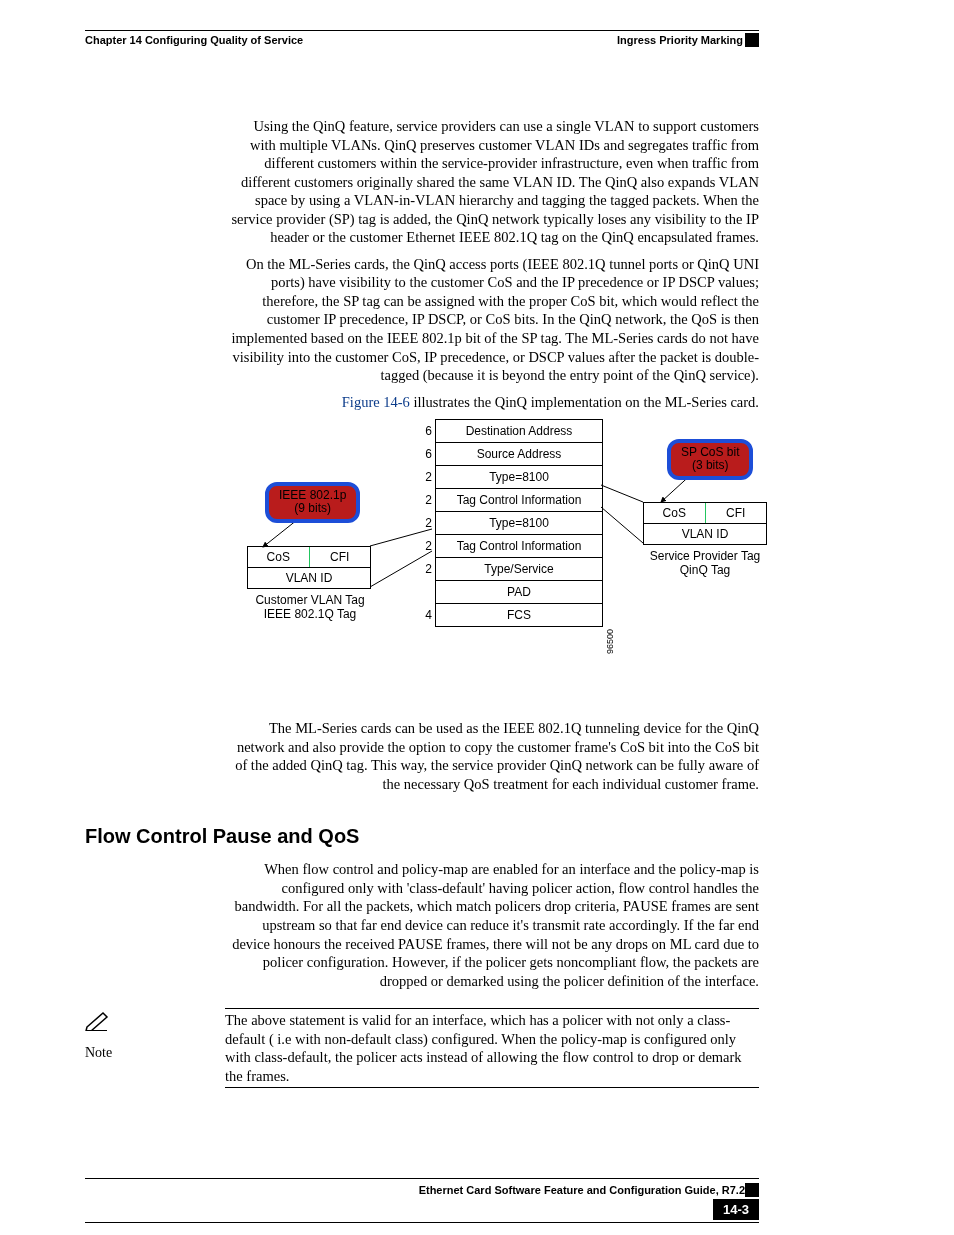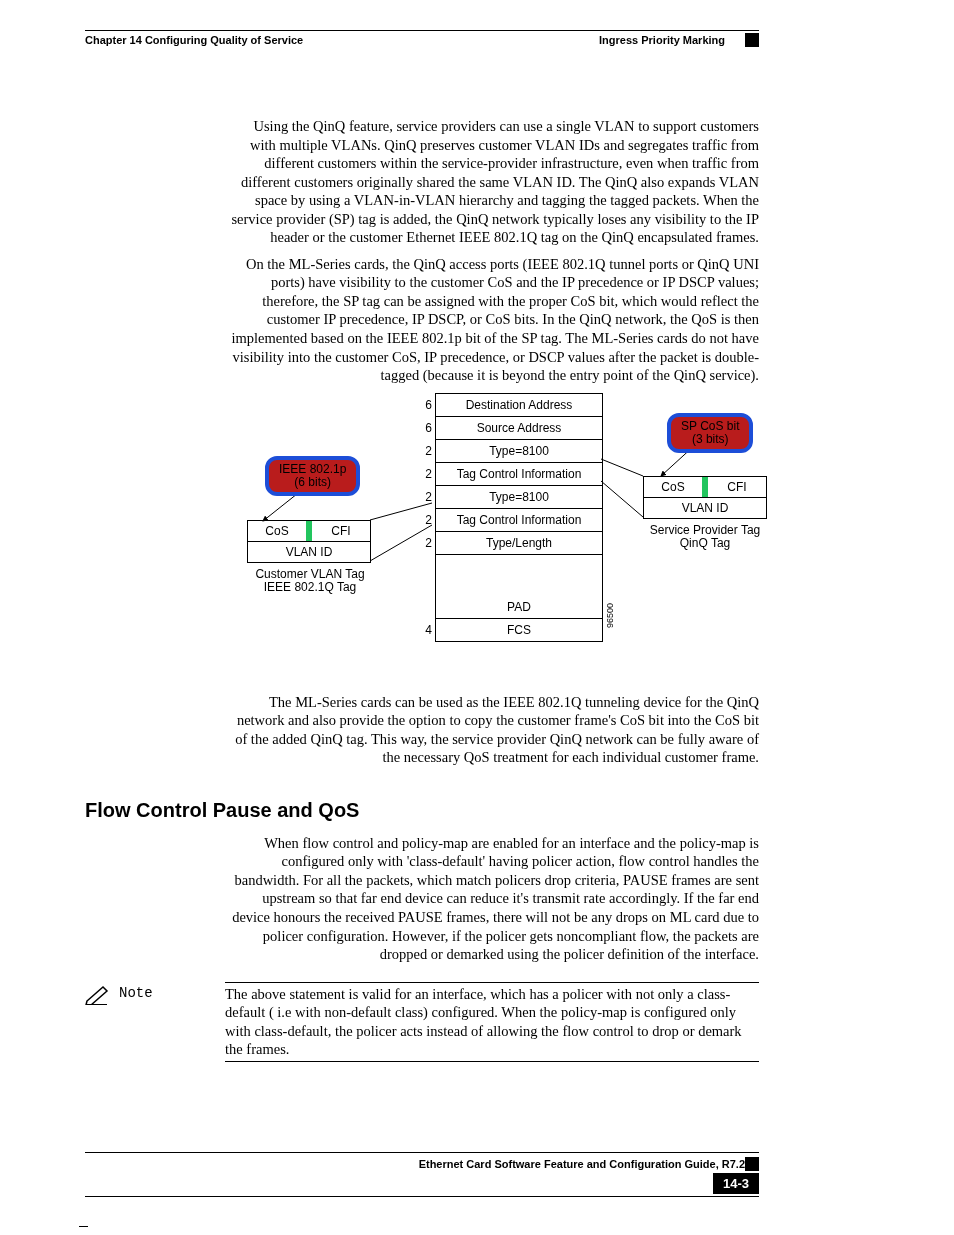--- a/index.html
+++ b/index.html
@@ -26,21 +26,21 @@
   .header-row {
     display: flex;
     justify-content: space-between;
     align-items: center;
     font-family: Arial, Helvetica, sans-serif;
     font-size: 11px;
     font-weight: bold;
     margin-bottom: 70px;
   }
   .header-left { }
-  .header-right-wrap { display:flex; align-items:center; gap:20px;}
+  .header-right-wrap { display:flex; align-items:center; gap:2px;}
   .header-right { }
   .end-block {
     width: 14px; height: 14px; background:#000;
   }
   .body-text {
     margin-left: 140px;
     margin-right: 0;
     font-size: 14.5px;
     line-height: 1.28;
     text-align: right;
@@ -115,21 +115,21 @@
     position:absolute;
     border:1px solid #000;
     width: 122px;
     text-align:center;
   }
   .detail-box .dr {
     border-bottom:1px solid #000;
     height: 20px;
     display:flex;
   }
-  .detail-box .dr.split .c1 { flex:1; border-right:6px solid #22c55e; display:flex;align-items:center;justify-content:center;}
+  .detail-box .dr.split .c1 { flex:1; border-right:1px solid #22c55e; display:flex;align-items:center;justify-content:center;}
   .detail-box .dr.split .c2 { flex:1; display:flex;align-items:center;justify-content:center;}
   .detail-box .dr.full { display:flex;align-items:center;justify-content:center;}
   .detail-box .dr:last-child { border-bottom:none; }
 
   .callout {
     position:absolute;
     text-align:center;
     line-height:1.15;
   }
   .bubble {
@@ -169,24 +169,23 @@
   }
   .note-rule { height:1px; background:#000; margin-left:140px;}
   .note-flex {
     display:flex;
     align-items:flex-start;
   }
   .note-flex .left-col{
     width:140px;
     padding-top: 2px;
     display:flex;
-    flex-direction:row;
+    flex-direction:column;
     align-items:flex-start;
-    gap:6px;
-    font-family:Liberation Mono, monospace;
+    gap:14px;
   }
   .note-flex .right-col{
     flex:1;
     font-size:14.5px;
     line-height:1.28;
     padding: 2px 0;
   }
 
   
   .footer {
@@ -240,20 +239,23 @@
     <div class="header-left">Chapter 14 Configuring Quality of Service</div>
     <div class="header-right-wrap">
       <div class="header-right">Ingress Priority Marking</div>
       <div class="end-block"></div>
     </div>
   </div>
 
   <div class="body-text">
     <p>Using the QinQ feature, service providers can use a single VLAN to support customers with multiple VLANs. QinQ preserves customer VLAN IDs and segregates traffic from different customers within the service-provider infrastructure, even when traffic from different customers originally shared the same VLAN ID. The QinQ also expands VLAN space by using a VLAN-in-VLAN hierarchy and tagging the tagged packets. When the service provider (SP) tag is added, the QinQ network typically loses any visibility to the IP header or the customer Ethernet IEEE 802.1Q tag on the QinQ encapsulated frames.</p>
     <p>On the ML-Series cards, the QinQ access ports (IEEE 802.1Q tunnel ports or QinQ UNI ports) have visibility to the customer CoS and the IP precedence or IP DSCP values; therefore, the SP tag can be assigned with the proper CoS bit, which would reflect the customer IP precedence, IP DSCP, or CoS bits. In the QinQ network, the QoS is then implemented based on the IEEE 802.1p bit of the SP tag. The ML-Series cards do not have visibility into the customer CoS, IP precedence, or DSCP values after the packet is double-tagged (because it is beyond the entry point of the QinQ service).</p>
+    <p>
+      <span class="link">Figure 14-6</span><span> illustrates the QinQ implementation on the ML-Series card.</span>
+    </p>
   </div>
 
 
   <div class="diagram">
 
     <svg class="svglines" viewBox="0 0 560 280">
       <defs>
         <marker id="arr" markerWidth="6" markerHeight="6" refX="5" refY="3" orient="auto">
           <path d="M0,0 L6,3 L0,6 Z" fill="#000"></path>
         </marker>
@@ -265,21 +267,21 @@
       <line x1="145" y1="168" x2="207" y2="132" stroke="#000" stroke-width="1"></line>
 
       <line x1="470" y1="52" x2="436" y2="83" stroke="#000" stroke-width="1" marker-end="url(#arr)"></line>
 
       <line x1="376" y1="66" x2="418" y2="83" stroke="#000" stroke-width="1"></line>
       <line x1="376" y1="88" x2="418" y2="124" stroke="#000" stroke-width="1"></line>
     </svg>
 
     <div class="bubble" style="left:40px;top:63px;">
       <span style="white-space:pre-line;">IEEE 802.1p
-(6 bits)</span>
+(9 bits)</span>
     </div>
 
     <div class="detail-box" style="left:22px;top:127px;">
       <div class="dr split">
         <div class="c1">CoS</div>
         <div class="c2">CFI</div>
       </div>
       <div class="dr full">VLAN ID</div>
     </div>
     <div class="callout" style="left:10px;top:175px;width:150px;">
@@ -307,23 +309,23 @@
       <div class="row stack-row" style="height:22px;">
           <div class="side-num">2</div>
           <div class="label">Type=8100</div>
         </div>
       <div class="row stack-row" style="height:22px;">
           <div class="side-num">2</div>
           <div class="label">Tag Control Information</div>
         </div>
       <div class="row stack-row" style="height:22px;">
           <div class="side-num">2</div>
-          <div class="label">Type/Length</div>
-        </div>
-      <div class="row stack-row" style="height:22px;margin-top:41px;">
+          <div class="label">Type/Service</div>
+        </div>
+      <div class="row stack-row" style="height:22px;">
           <div class="label">PAD</div>
         </div>
       <div class="row stack-row" style="height:22px;">
           <div class="side-num">4</div>
           <div class="label">FCS</div>
         </div>
     </div>
 
     <div class="bubble" style="left:442px;top:20px;">
       <span style="white-space:pre-line;">SP CoS bit

